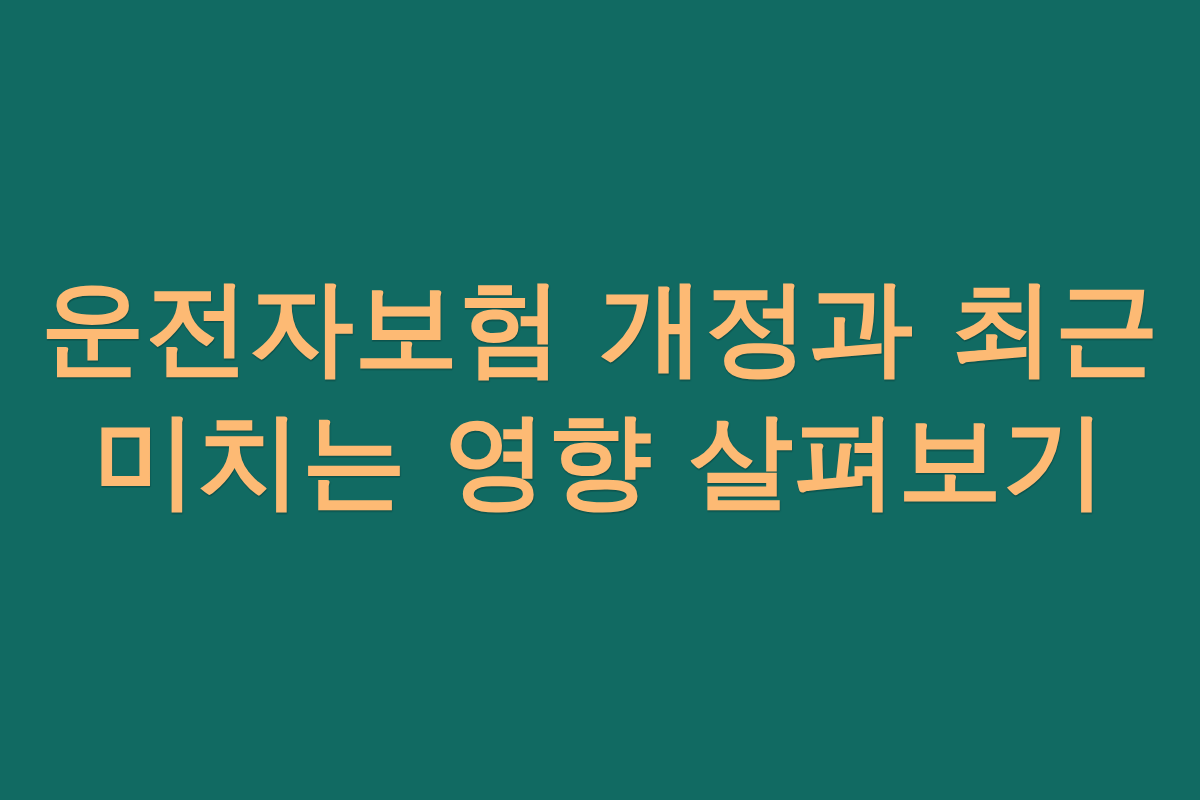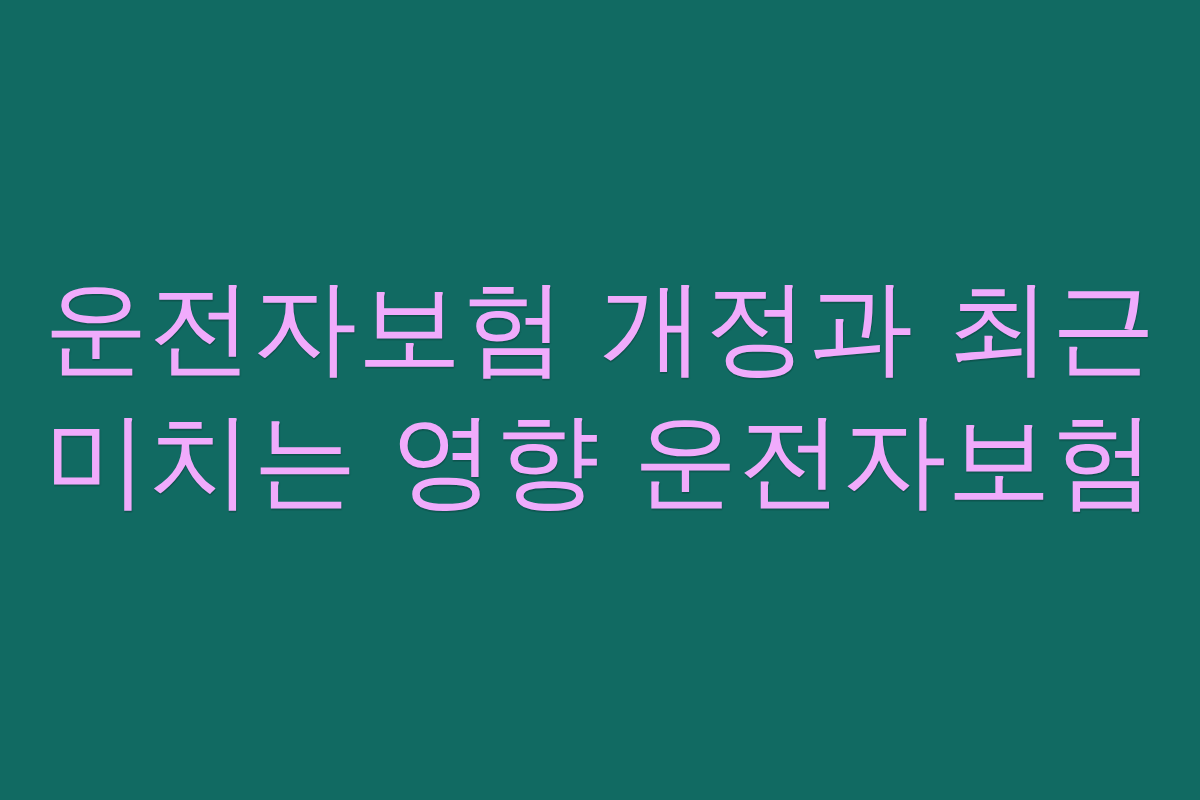--- a/index.html
+++ b/index.html
@@ -30,40 +30,40 @@
     display: flex;
     flex-direction: column;
     align-items: center;
     justify-content: center;
     text-align: center;
     margin-top: -12px;
   }
 
   .title-line {
     display: block;
-    color: #f0abfc;
+    color: #fdba74;
     font-family: "DejaVu Sans", "Liberation Sans", sans-serif;
     font-size: 104px;
-    font-weight: 400;
+    font-weight: 700;
     line-height: 1.28;
     letter-spacing: 0.5px;
     white-space: nowrap;
     text-shadow:
        0px 2px 0px rgba(0,0,0,0.10),
        1px 1px 1px rgba(10,60,55,0.30);
     -webkit-font-smoothing: antialiased;
   }
 </style>
 </head>
 <body>
 
 <div id="thumbnail-card">
 
   <div id="title-block">
 
     <span class="title-line">운전자보험 개정과 최근</span>
 
 
-    <span class="title-line">미치는 영향 운전자보험</span>
+    <span class="title-line">미치는 영향 살펴보기</span>
 
   </div>
 
 </div>
 
 </body></html>

